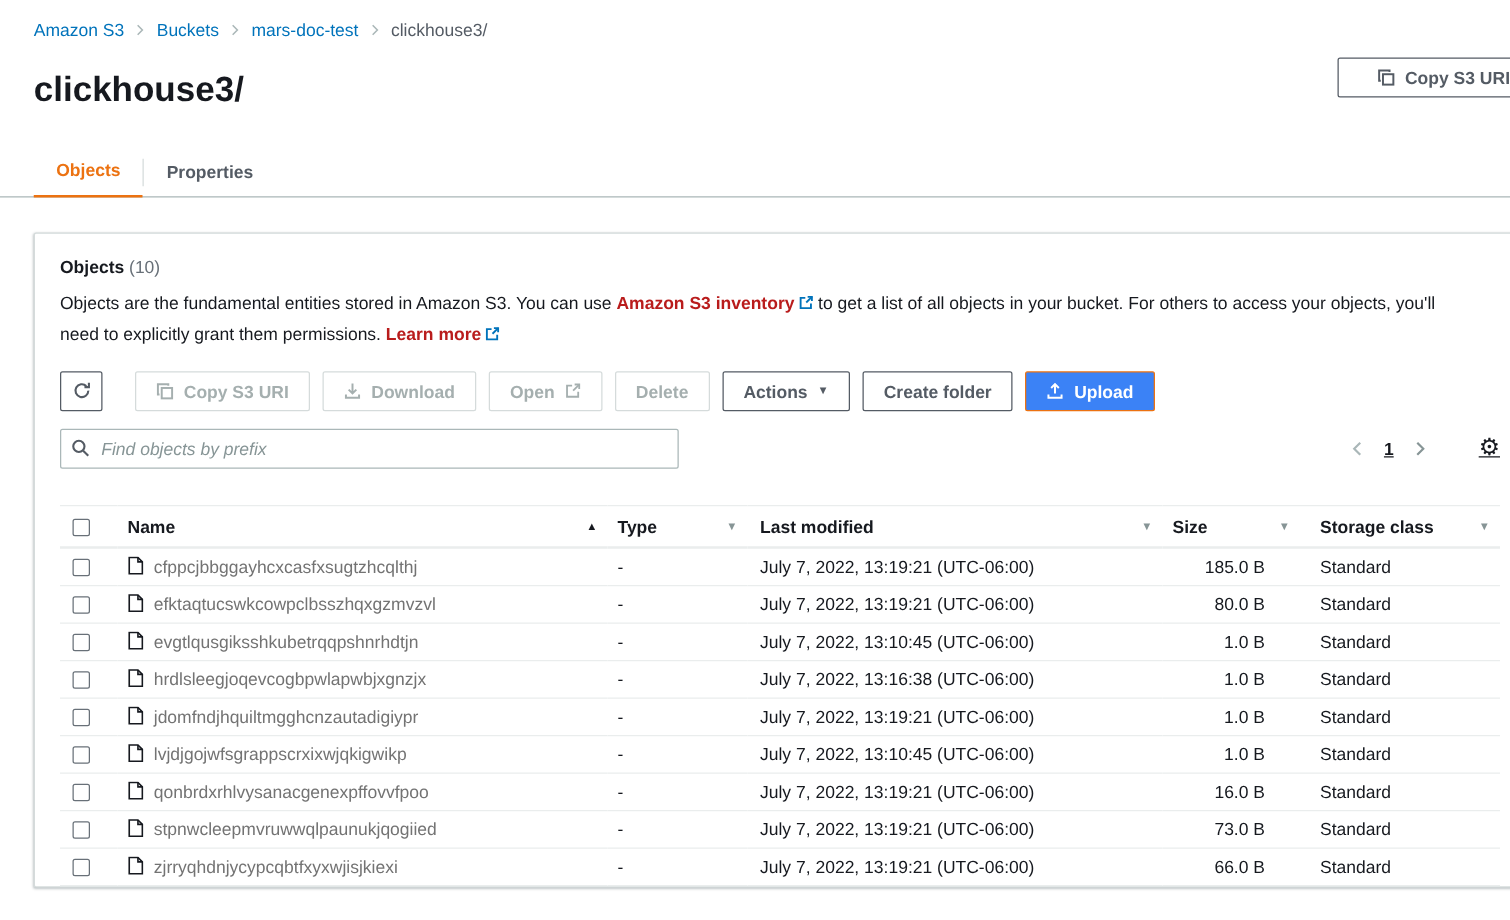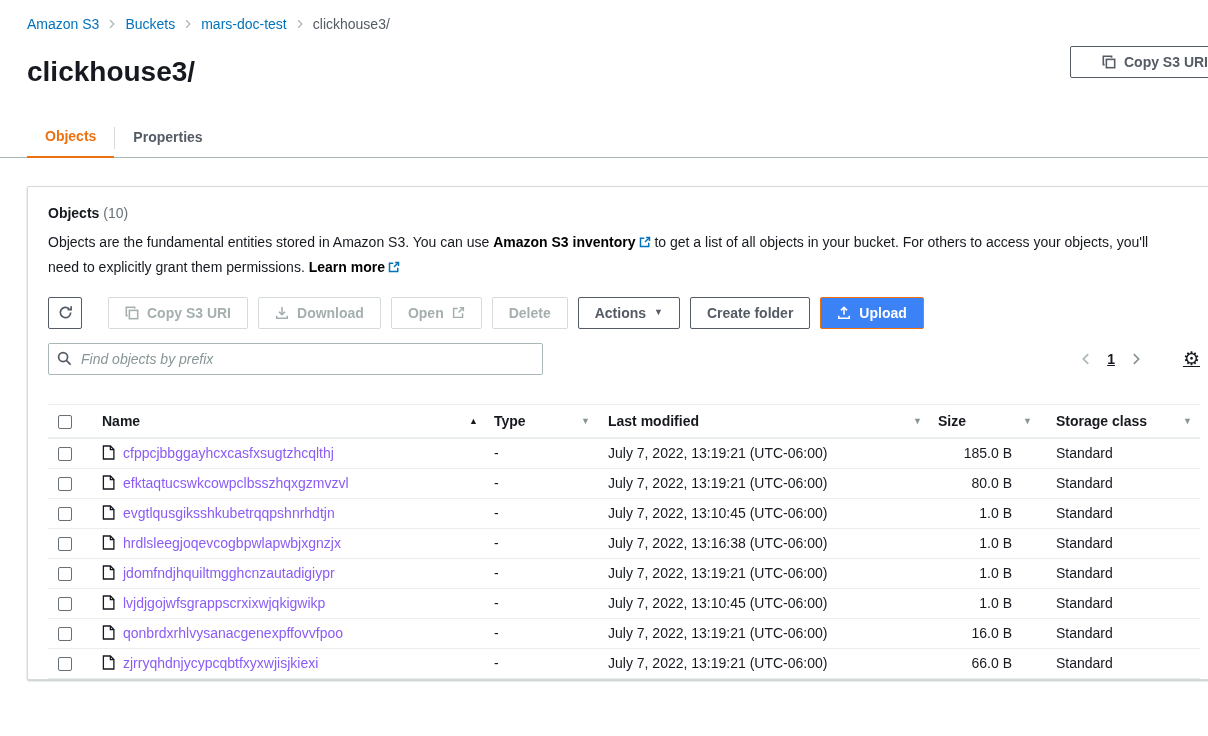--- a/index.html
+++ b/index.html
@@ -25,21 +25,21 @@
   .tab.active { color:#ec7211; border-bottom:2px solid #ec7211; margin-bottom:-1px; }
   .tab-sep { width:1px; height:22px; background:#d5dbdb; margin-bottom:8px; }
 
   
   .card { margin:28px 0 0 27px; width:1194px; background:#fff;
           border:1px solid #d5dbdb; border-radius:2px;
           box-shadow:0 1px 2px rgba(0,28,36,.25); padding:18px 20px 0 20px; }
   .card h2 { font-size:14px; font-weight:700; }
   .card h2 .count { color:#687078; font-weight:400; }
   .desc { margin-top:10px; font-size:14px; line-height:1.7; max-width:1135px; color:#16191f; }
-  .inline-link { color:#000000; font-weight:700; text-decoration:none; cursor:pointer; white-space:nowrap; }
+  .inline-link { color:#b91c1c; font-weight:700; text-decoration:none; cursor:pointer; white-space:nowrap; }
   .ext-ic { margin-left:3px; vertical-align:-1px; }
 
   
   .toolbar { margin-top:16px; display:flex; align-items:center; gap:10px; }
   .aws-btn { display:inline-flex; align-items:center; justify-content:center; gap:8px;
      height:32px; padding:0 16px; background:#fff; border:1px solid #545b64; border-radius:2px;
      color:#545b64; font-weight:700; font-size:14px; font-family:inherit; cursor:pointer; white-space:nowrap; }
   .aws-btn.disabled { border-color:#d5dbdb; color:#a5afaf; cursor:default; }
   .aws-btn.primary { background:#3b82f6; border-color:#ec7211; color:#fff;align-items:center; }
   .icon-btn { width:34px; padding:0; margin-right:16px; }
@@ -68,21 +68,21 @@
      white-space:nowrap; text-overflow:ellipsis; }
   .col-cb { width:46px; } .col-name { width:392px; } .col-type { width:112px; }
   .col-mod { width:332px; } .col-size { width:110px; } 
   td.cell-size { text-align:right; padding-right:28px; }
   td.cell-mod { padding-left:10px; } th.col-mod .th-inner { padding-left:10px; }
   td.cell-storage, th.col-storage .th-inner { padding-left:16px; }
   .cb { display:inline-block; width:14px; height:14px; border:1px solid #687078; border-radius:2px;
      background:#fff; vertical-align:middle; cursor:pointer; }
   .cb-cell { padding-left:10px; }
   .file-ic { display:inline-flex; vertical-align:-2px; margin-right:8px; }
-  .obj-link { color:#8b5cf6; text-decoration:none; cursor:pointer; }
+  .obj-link { color:#737373; text-decoration:none; cursor:pointer; }
 </style>
 </head>
 <body>
 
 <div class="page">
 
   <nav class="breadcrumb">
     <a>Amazon S3</a>
     <span class="crumb-sep">
       <svg width="10" height="10" viewBox="0 0 16 16">
@@ -375,20 +375,33 @@
             <td class="cell-size">16.0 B</td>
             <td class="cell-storage">Standard</td>
           </tr>
           <tr>
             <td class="cb-cell"><span class="cb"></span></td>
             <td><span class="file-ic">
                 <svg width="13" height="15" viewBox="0 0 14 16">
                   <path d="M1.5 1 H9 L12.8 4.8 V15 H1.5 Z" fill="none" stroke="#16191f" stroke-width="1.4"></path>
                   <path d="M9 1 V4.8 H12.8" fill="none" stroke="#16191f" stroke-width="1.4"></path>
                 </svg>
+              </span><a class="obj-link">stpnwcleepmvruwwqlpaunukjqogiied</a></td>
+            <td>-</td>
+            <td class="cell-mod">July 7, 2022, 13:19:21 (UTC-06:00)</td>
+            <td class="cell-size">73.0 B</td>
+            <td class="cell-storage">Standard</td>
+          </tr>
+          <tr>
+            <td class="cb-cell"><span class="cb"></span></td>
+            <td><span class="file-ic">
+                <svg width="13" height="15" viewBox="0 0 14 16">
+                  <path d="M1.5 1 H9 L12.8 4.8 V15 H1.5 Z" fill="none" stroke="#16191f" stroke-width="1.4"></path>
+                  <path d="M9 1 V4.8 H12.8" fill="none" stroke="#16191f" stroke-width="1.4"></path>
+                </svg>
               </span><a class="obj-link">zjrryqhdnjycypcqbtfxyxwjisjkiexi</a></td>
             <td>-</td>
             <td class="cell-mod">July 7, 2022, 13:19:21 (UTC-06:00)</td>
             <td class="cell-size">66.0 B</td>
             <td class="cell-storage">Standard</td>
           </tr>
         </tbody>
     </table>
 
   </section>

